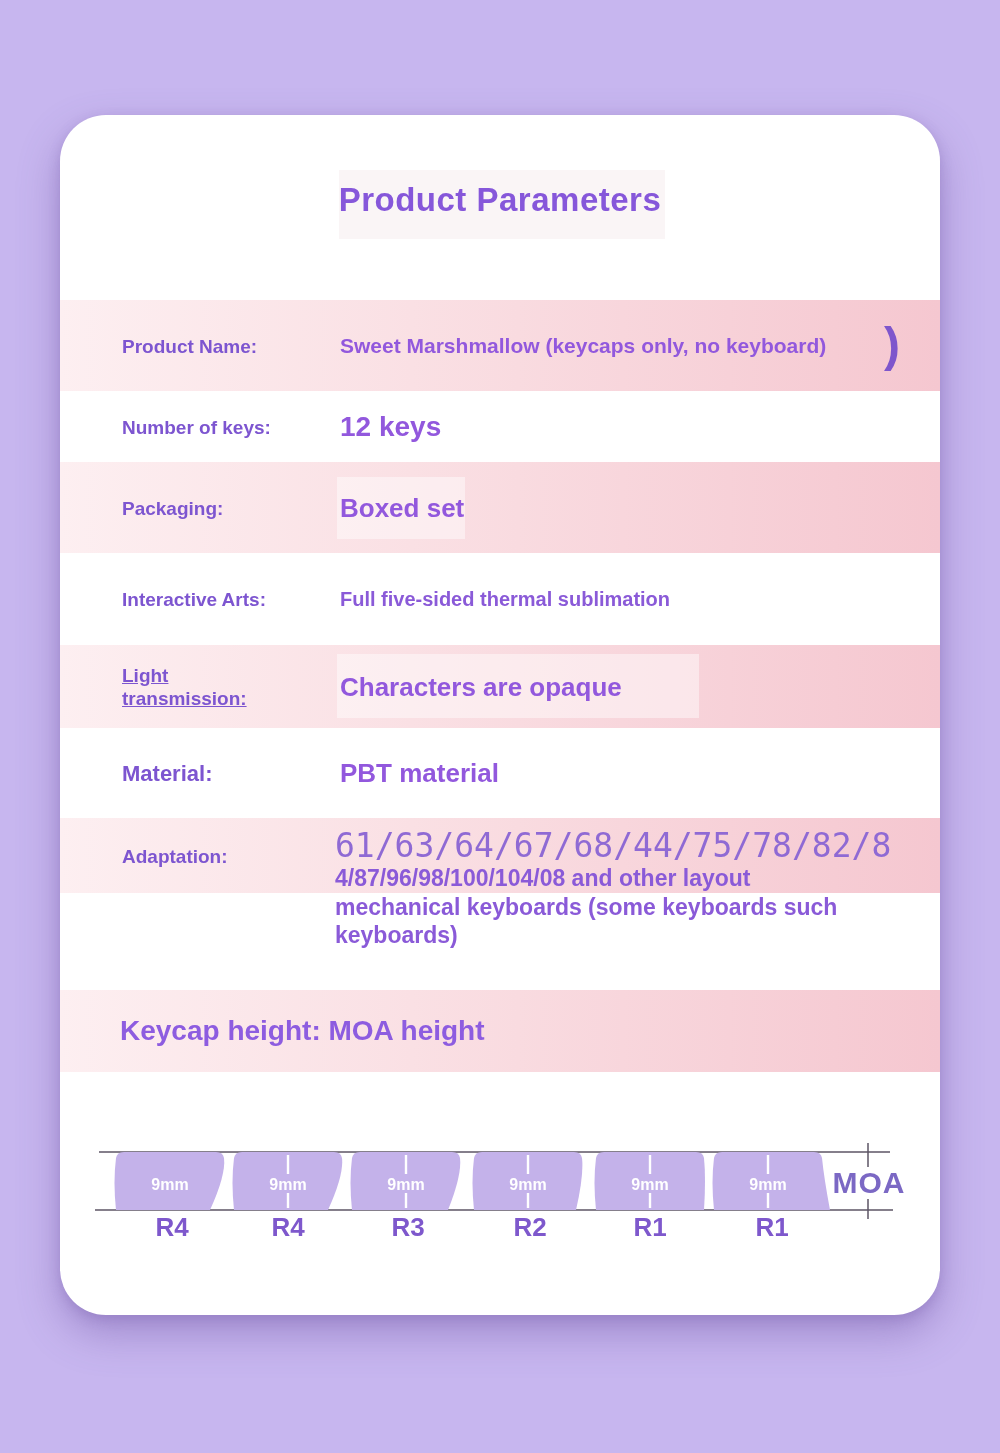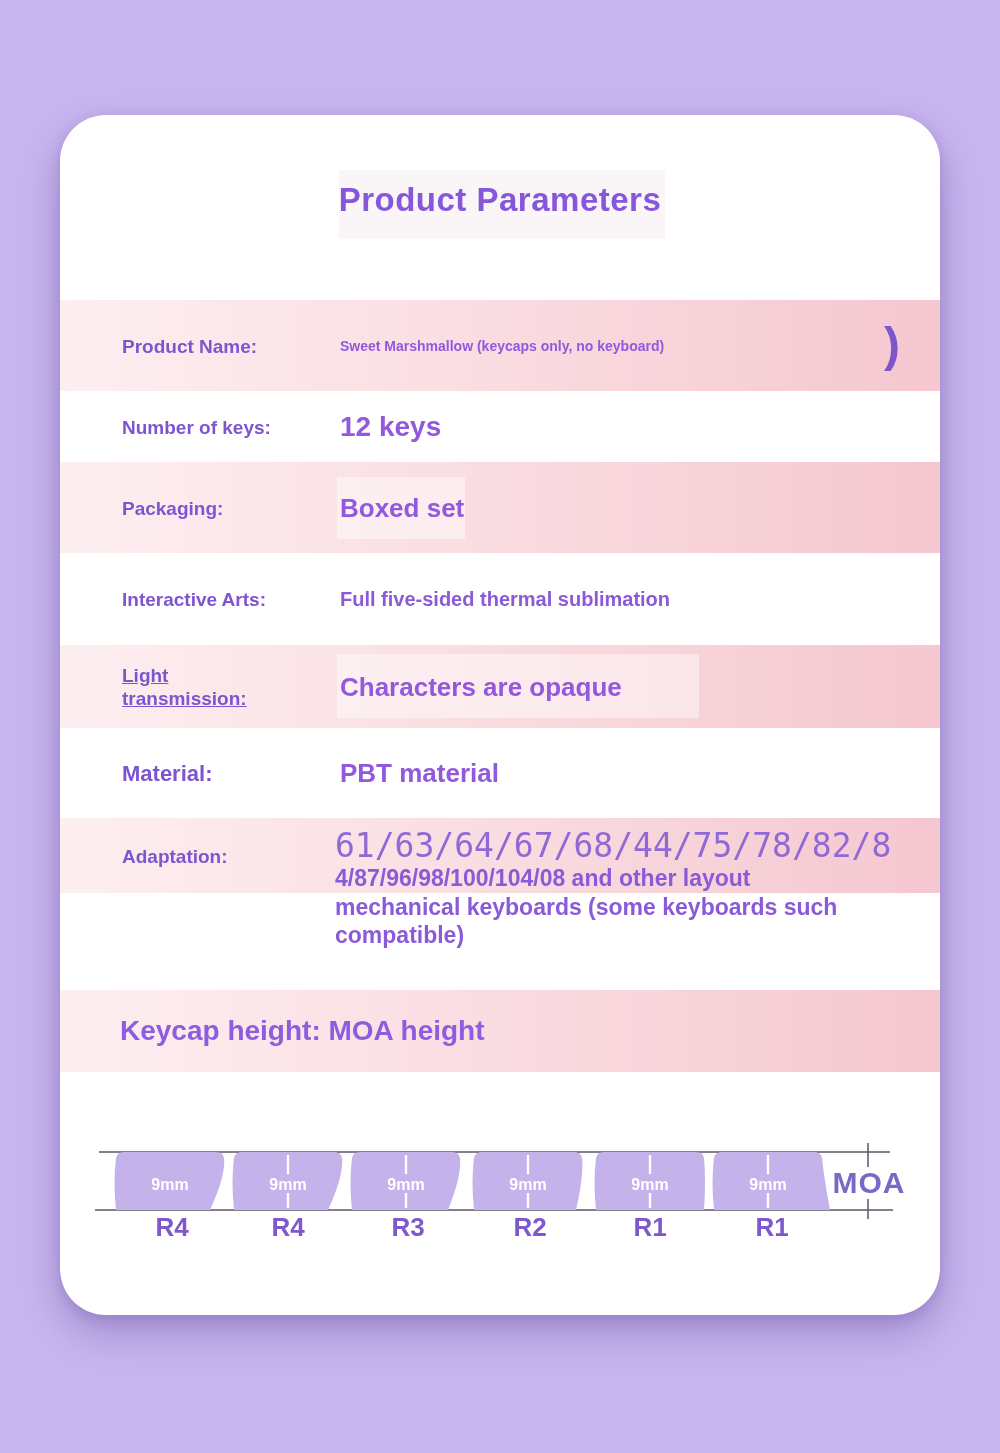--- a/index.html
+++ b/index.html
@@ -40,21 +40,21 @@
   .r7{top:703px;height:75px;}
   .r8{top:875px;height:82px;}
   .lbl{
     position:absolute;left:62px;top:50%;transform:translateY(-50%);
     font-size:19px;font-weight:bold;color:#7d55d0;line-height:23px;
   }
   .lbl-lg{font-size:22px;}
   .lbl-wrap{width:170px;text-decoration:underline;}
   .val{
     position:absolute;left:280px;top:50%;transform:translateY(-50%);
-    font-size:14px;font-weight:bold;color:#9258dd;white-space:nowrap;
+    font-size:21px;font-weight:bold;color:#9258dd;white-space:nowrap;
   }
   .val-lg{font-size:26px;}
   .val-xl{font-size:28px;}
   .val-sm{font-size:20px;color:#8a5ad8;}
   .vhl{position:absolute;background:rgba(255,255,255,.45);}
   .vhl-boxed{left:277px;top:15px;width:128px;height:62px;}
   .vhl-opaque{left:277px;top:9px;width:362px;height:64px;}
   .paren{
     position:absolute;left:824px;top:50%;transform:translateY(-52%);
     font-size:48px;font-weight:bold;color:#7e56cc;
@@ -133,21 +133,21 @@
       <div class="lbl lbl-lg">Material:</div>
       <div class="val val-lg">PBT material</div>
     </div>
 
     <div class="row pink r7">
       <div class="adapt-label">Adaptation:</div>
       <div class="adapt-value">
         <div class="adapt-intro">61/63/64/67/68/44/75/78/82/8</div>
         <div class="adapt-line">4/87/96/98/100/104/08 and other layout</div>
         <div class="adapt-line">mechanical keyboards (some keyboards such</div>
-        <div class="adapt-line">compatible)</div>
+        <div class="adapt-line">keyboards)</div>
       </div>
     </div>
 
     <div class="row pink r8">
       <div class="keycap-heading">Keycap height: MOA height</div>
     </div>
 
     <svg class="diagram" width="880" height="185" viewBox="0 0 880 185">
       <line class="rail" x1="39" y1="22" x2="830" y2="22"></line>
       <line class="rail" x1="35" y1="80" x2="833" y2="80"></line>

